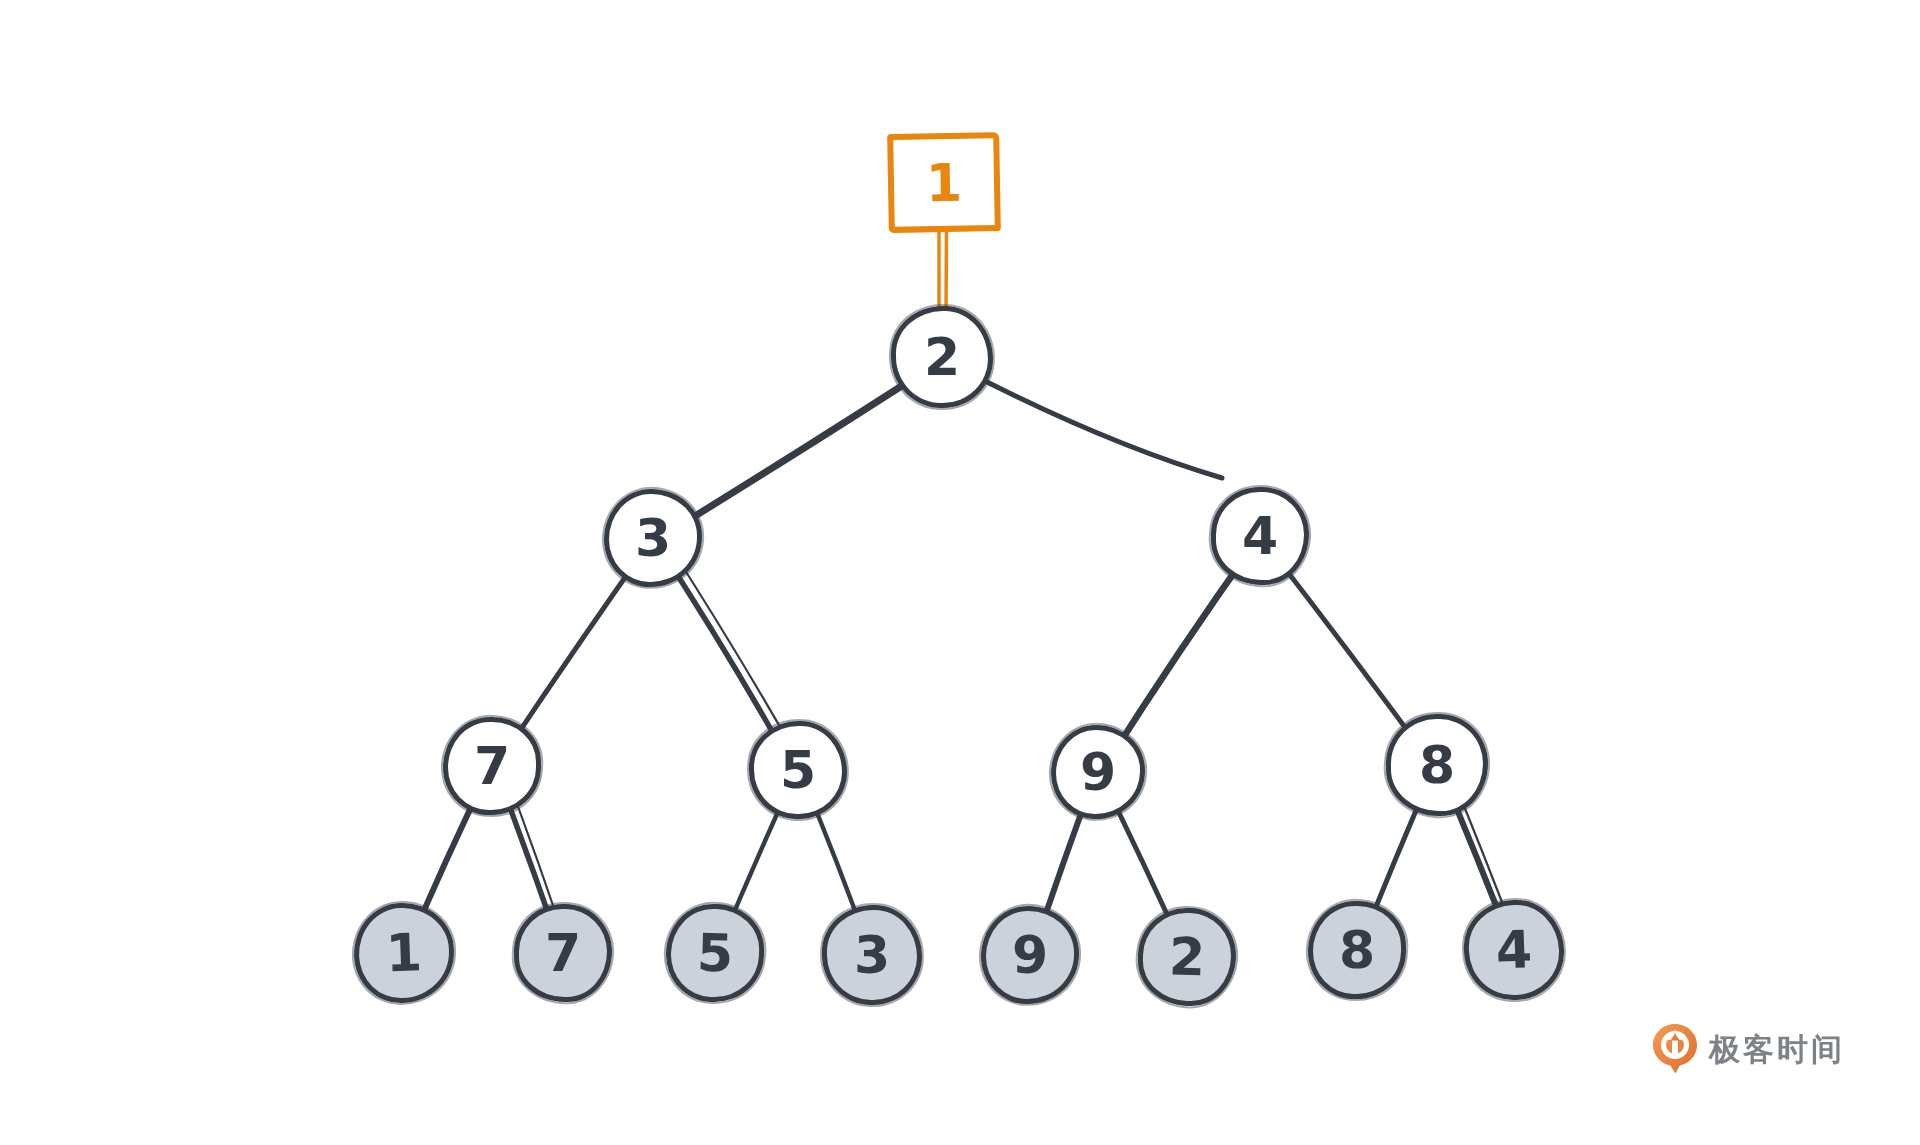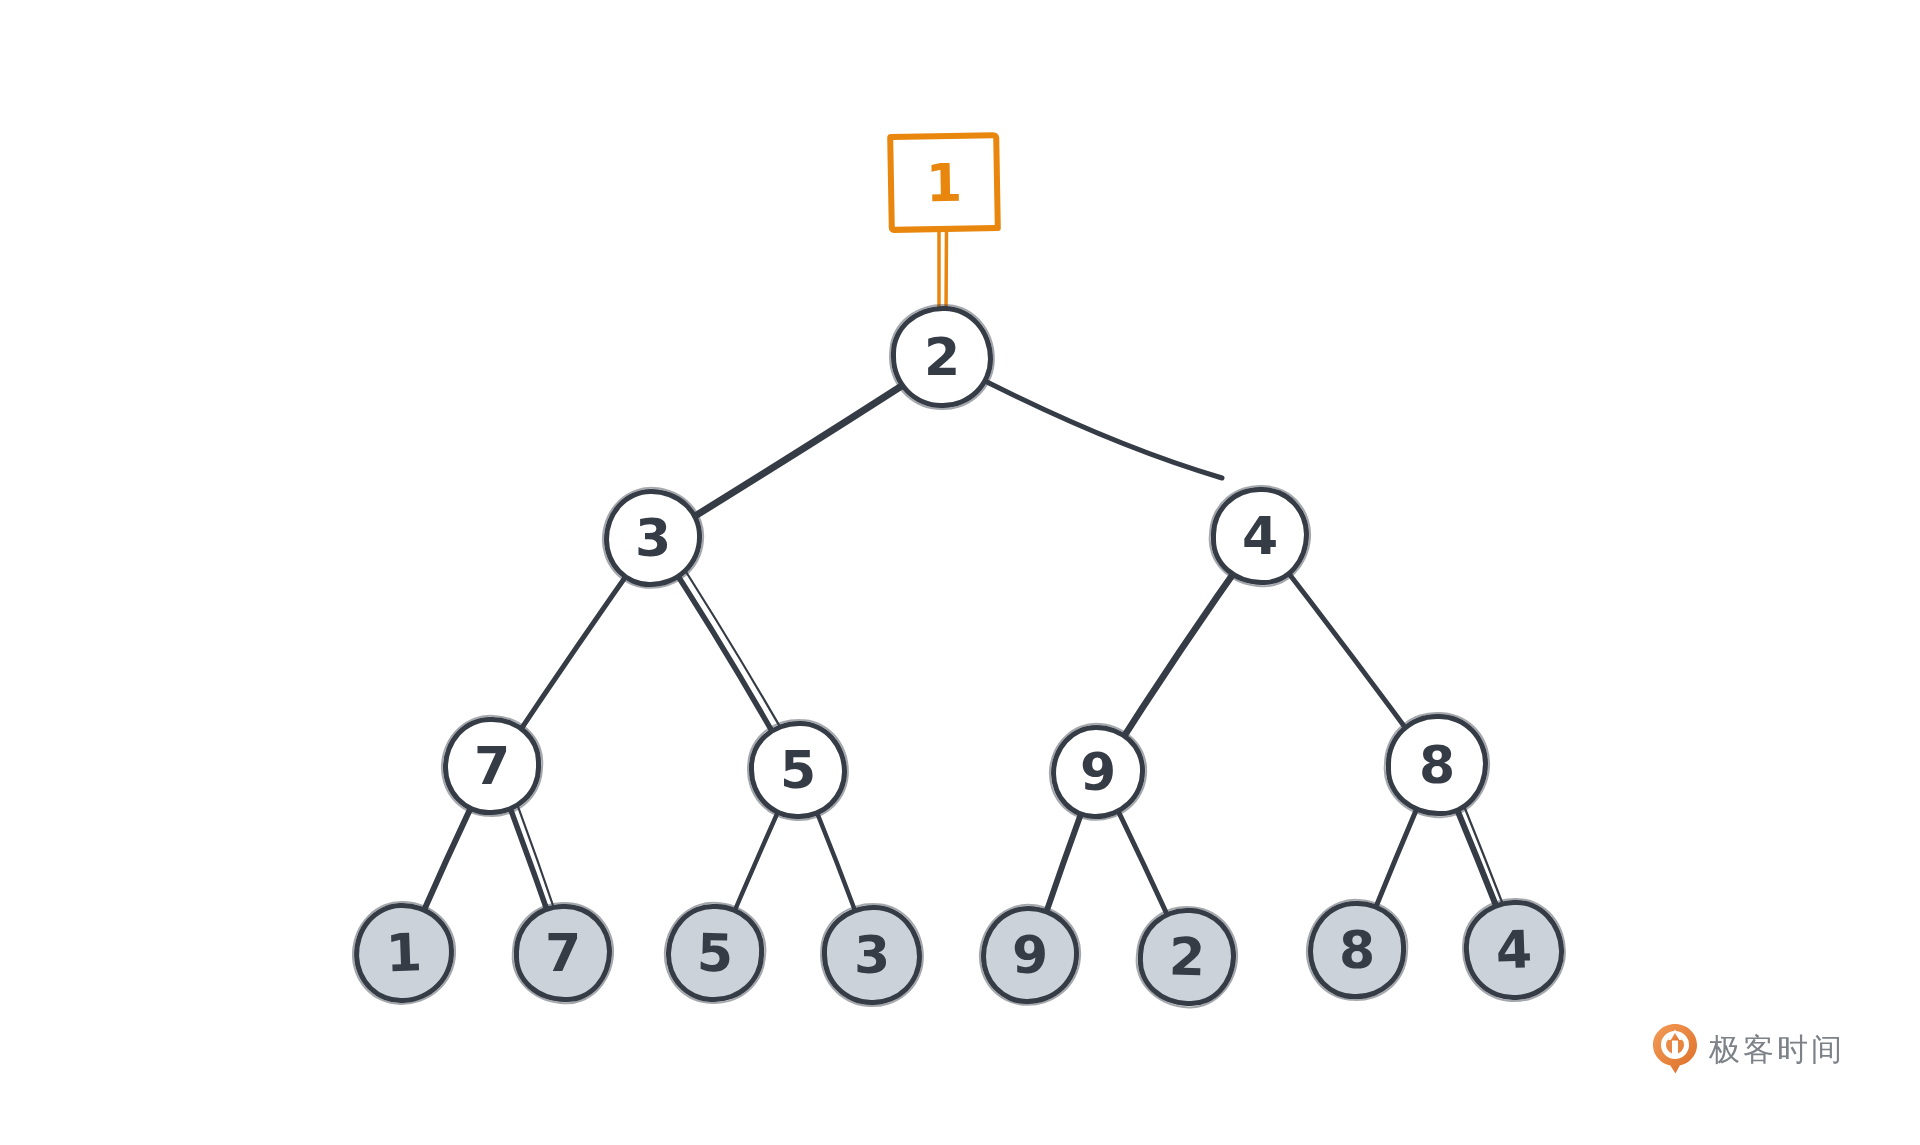--- a/index.html
+++ b/index.html
@@ -80,21 +80,21 @@
     position: absolute;
     left: 1653px;
     top: 1024px;
     display: flex;
     align-items: center;
     gap: 12px;
   }
   .logo-text {
     color: #7d8288;
     font-size: 31px;
-    font-weight: 400;
+    font-weight: 700;
     letter-spacing: 3px;
     line-height: 1;
     white-space: nowrap;
   }
 </style>
 </head>
 <body>
 
 <div class="canvas">
 

